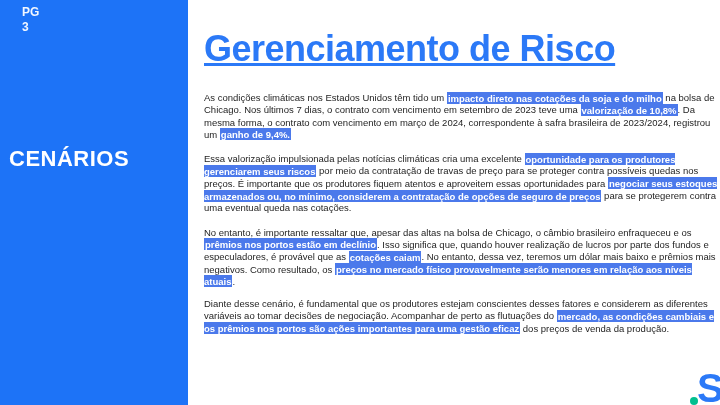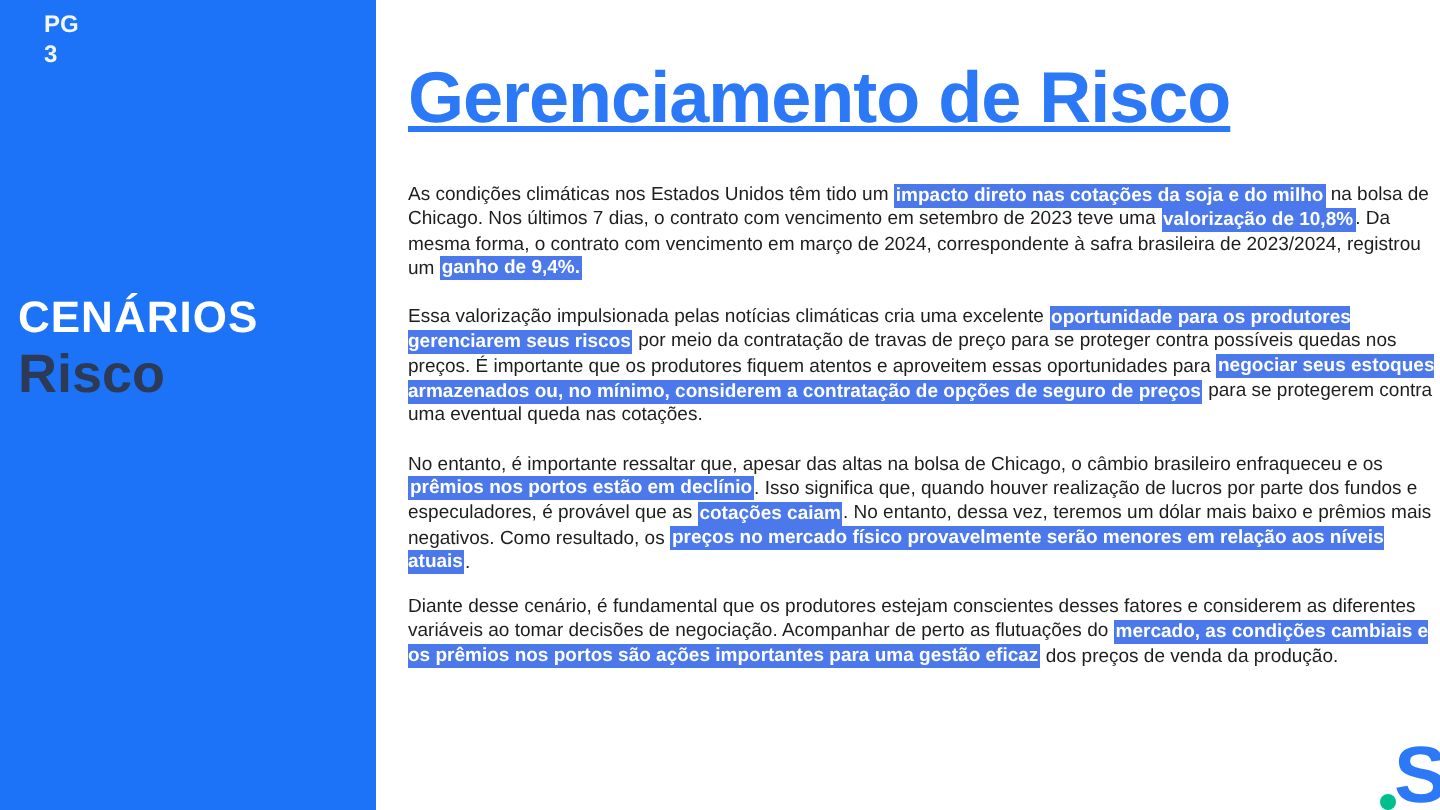--- a/index.html
+++ b/index.html
@@ -60,21 +60,20 @@
 
 <div class="slide">
 
   <aside class="sidebar">
     <div class="pg">
       <div>PG</div>
       <div>3</div>
     </div>
     <div class="section">
       <div class="section-title">CENÁRIOS</div>
-      <div class="section-subtitle">Risco</div>
     </div>
   </aside>
 
   <main class="main">
     <h1 class="title">Gerenciamento de Risco</h1>
     <div class="body-text">
         <p class="para"><span>As condições climáticas nos Estados Unidos têm tido um </span><span class="hl">impacto direto nas cotações da soja e do milho</span><span> na bolsa de Chicago. Nos últimos 7 dias, o contrato com vencimento em setembro de 2023 teve uma </span><span class="hl">valorização de 10,8%</span><span>. Da mesma forma, o contrato com vencimento em março de 2024, correspondente à safra brasileira de 2023/2024, registrou um </span><span class="hl">ganho de 9,4%.</span></p>
         <p class="para"><span>Essa valorização impulsionada pelas notícias climáticas cria uma excelente </span><span class="hl">oportunidade para os produtores gerenciarem seus riscos</span><span> por meio da contratação de travas de preço para se proteger contra possíveis quedas nos preços. É importante que os produtores fiquem atentos e aproveitem essas oportunidades para </span><span class="hl">negociar seus estoques armazenados ou, no mínimo, considerem a contratação de opções de seguro de preços</span><span> para se protegerem contra uma eventual queda nas cotações.</span></p>
         <p class="para tight"><span>No entanto, é importante ressaltar que, apesar das altas na bolsa de Chicago, o câmbio brasileiro enfraqueceu e os </span><span class="hl">prêmios nos portos estão em declínio</span><span>. Isso significa que, quando houver realização de lucros por parte dos fundos e especuladores, é provável que as </span><span class="hl">cotações caiam</span><span>. No entanto, dessa vez, teremos um dólar mais baixo e prêmios mais negativos. Como resultado, os </span><span class="hl">preços no mercado físico provavelmente serão menores em relação aos níveis atuais</span><span>.</span></p>
         <p class="para"><span>Diante desse cenário, é fundamental que os produtores estejam conscientes desses fatores e considerem as diferentes variáveis ao tomar decisões de negociação. Acompanhar de perto as flutuações do </span><span class="hl">mercado, as condições cambiais e os prêmios nos portos são ações importantes para uma gestão eficaz</span><span> dos preços de venda da produção.</span></p>

